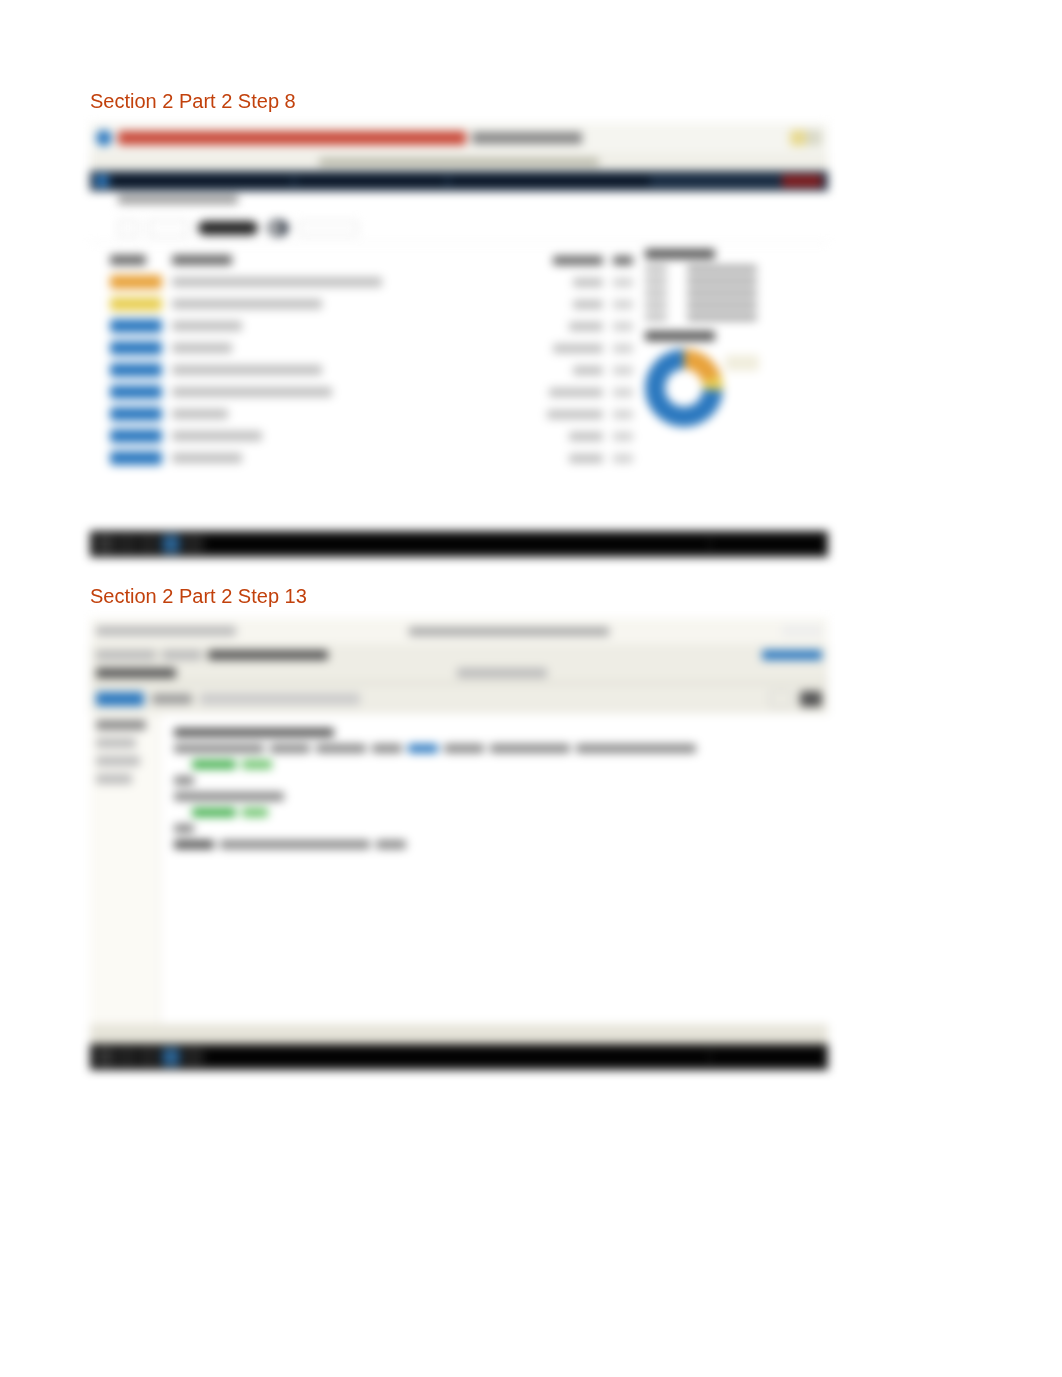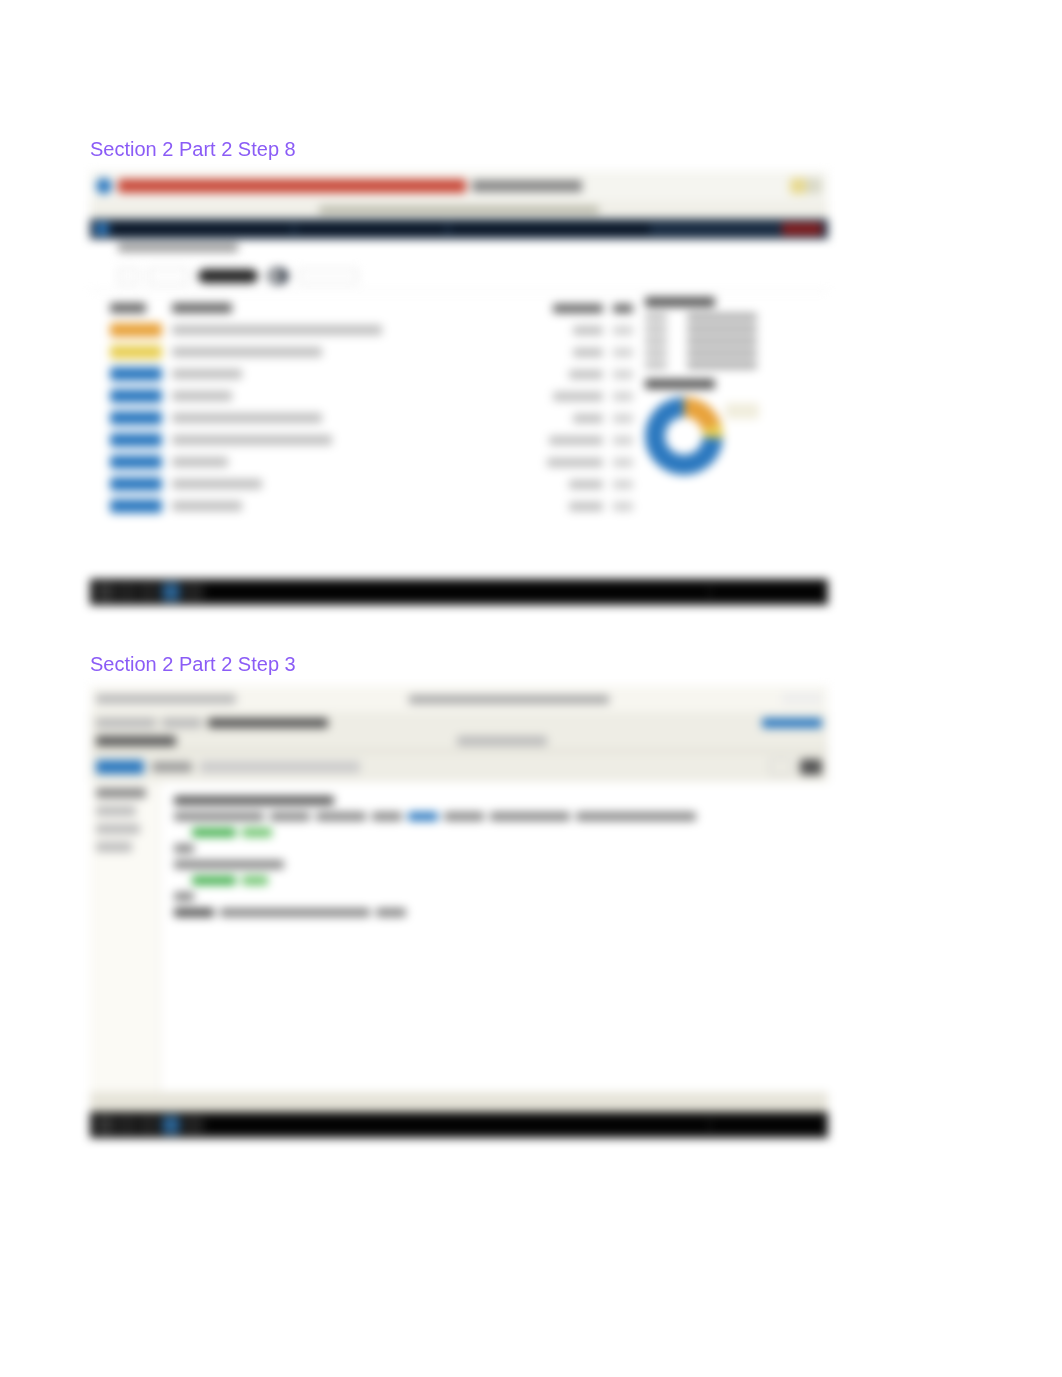--- a/index.html
+++ b/index.html
@@ -5,24 +5,23 @@
   * { box-sizing: border-box; margin: 0; padding: 0; }
   body {
     font-family: Arial, sans-serif;
     background: #fff;
     padding: 90px 90px 40px 90px;
     width: 1062px;
   }
   .section-heading {
     font-size: 20px;
     font-weight: normal;
-    color: #8b5cf6;
+    color: #c2410c;
     margin-bottom: 10px;
     filter: none;
-    margin-top: 48px;
   }
   .panel {
     width: 738px;
     position: relative;
     filter: blur(5px);
     margin-bottom: 28px;
   }
   
   .p1-topbar {
     height: 30px;
@@ -323,21 +322,21 @@
     <div class="logo"></div>
     <div class="sq"></div>
     <div class="sq"></div>
     <div class="sq active"></div>
     <div class="sq"></div>
     <div class="spacer"></div>
     <div class="tray"></div>
   </div>
 </div>
 
-<div class="section-heading">Section 2 Part 2 Step 3</div>
+<div class="section-heading">Section 2 Part 2 Step 13</div>
 
 <div class="panel">
   <div class="p2-titlebar">
     <div class="menu"></div>
     <div class="center">
       <div class="t1"></div>
     </div>
     <div class="controls"></div>
   </div>
   <div class="p2-ribbon">

